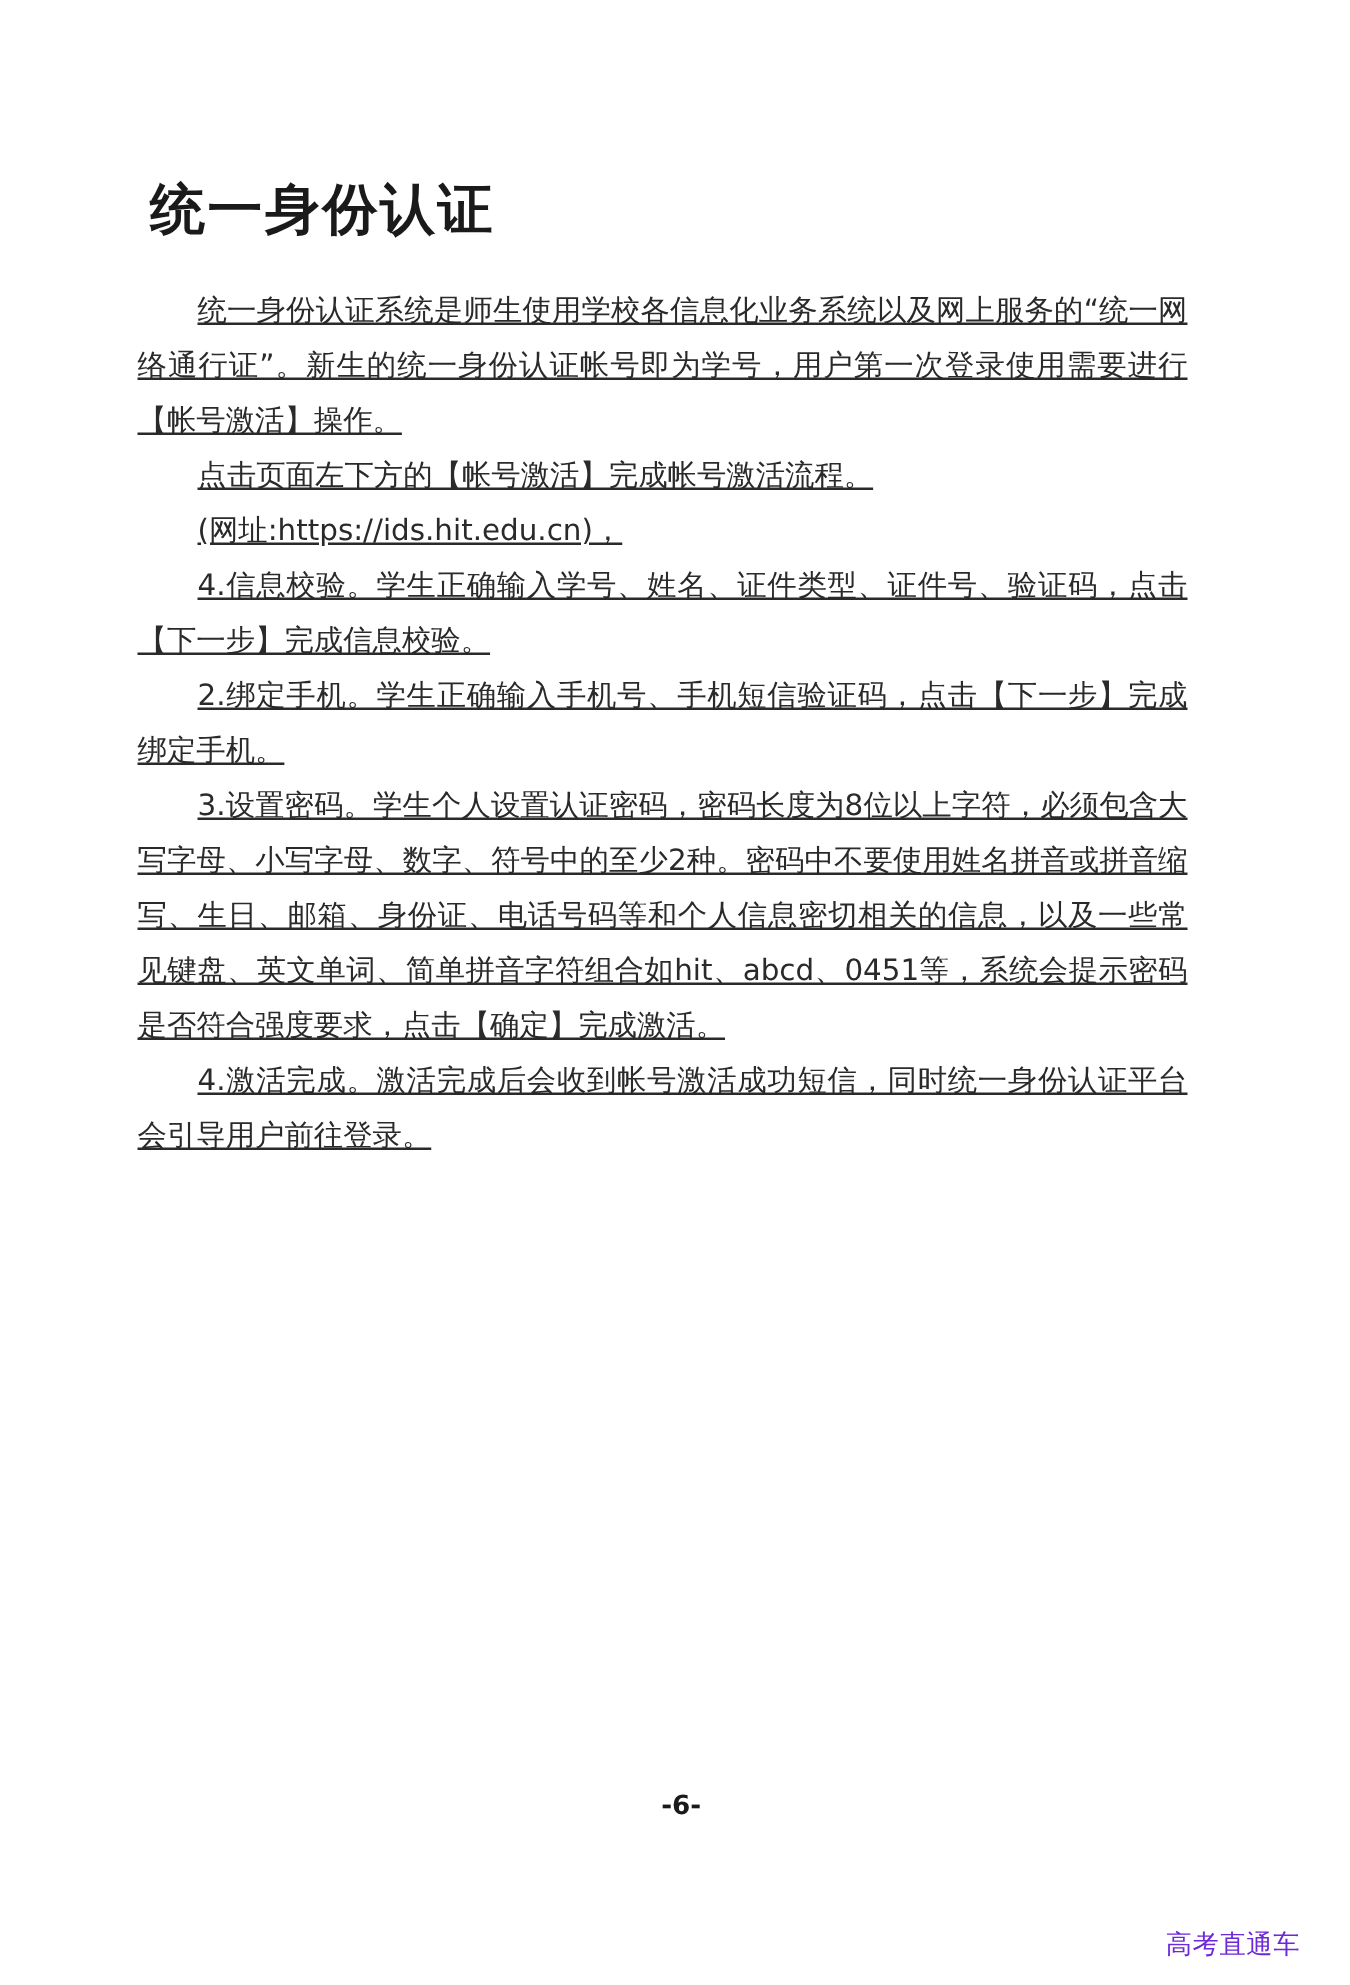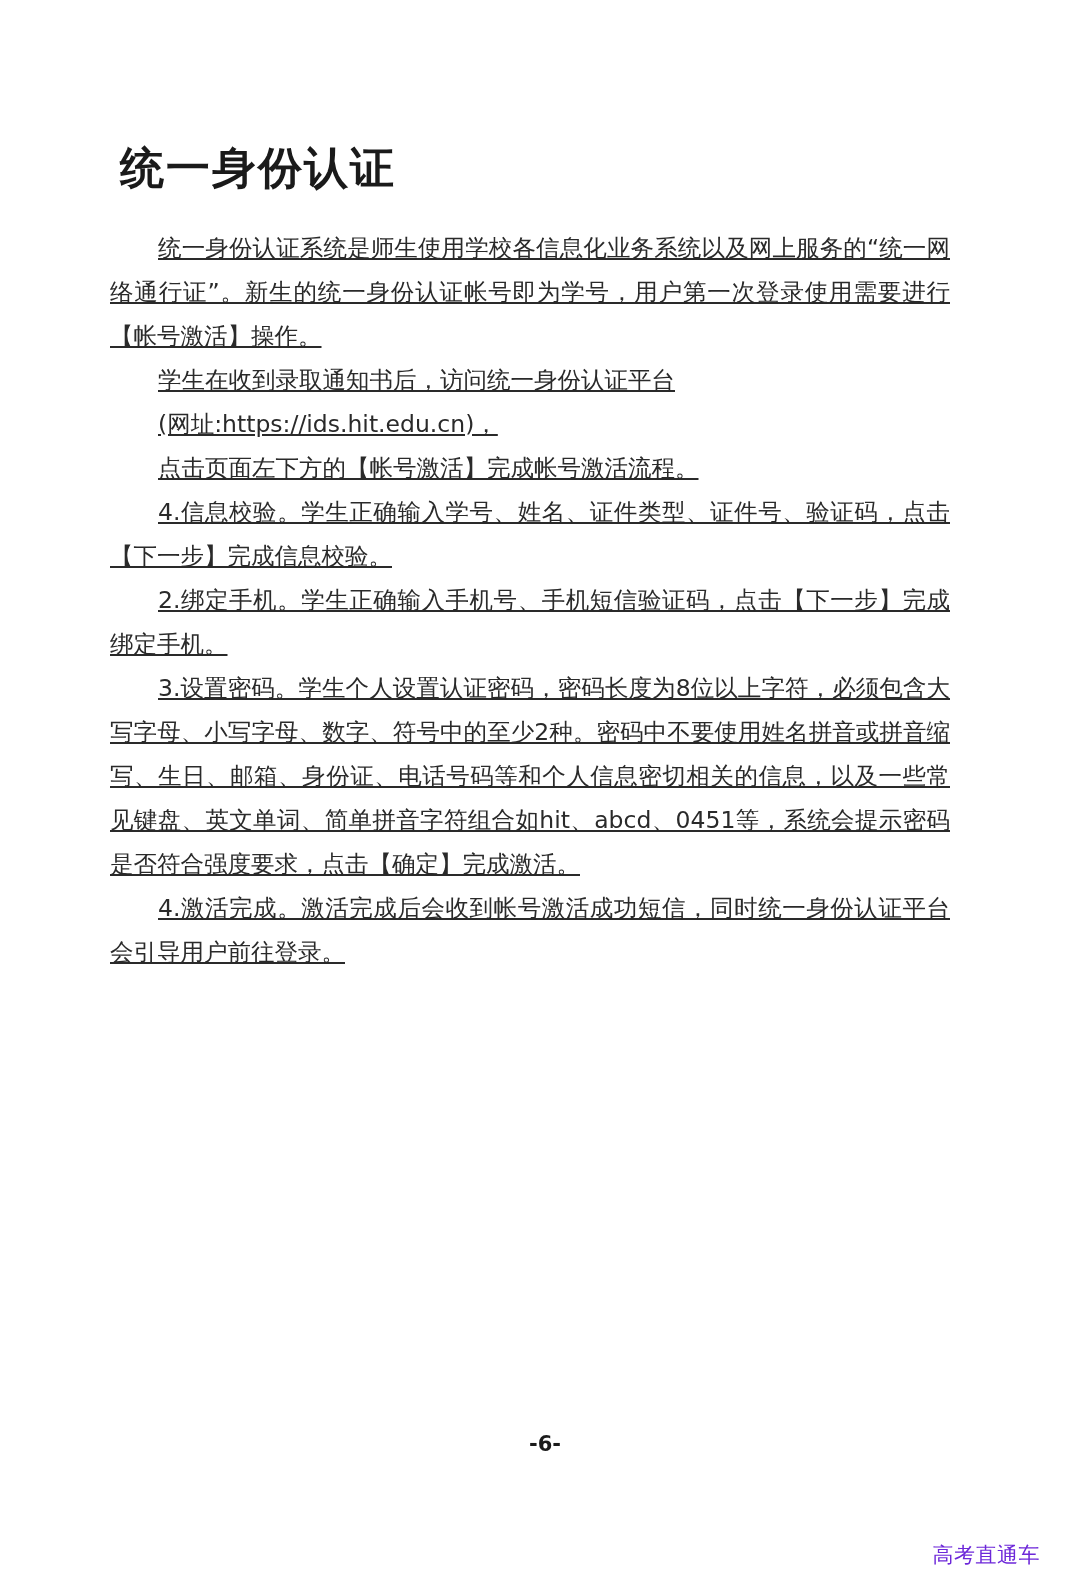--- a/index.html
+++ b/index.html
@@ -73,23 +73,22 @@
   }
 </style>
 </head>
 <body>
 
 <div class="page">
   <h1 class="title">统一身份认证</h1>
 
   <div class="body">
     <p class="para indent">统一身份认证系统是师生使用学校各信息化业务系统以及网上服务的“统一网络通行证”。新生的统一身份认证帐号即为学号，用户第一次登录使用需要进行【帐号激活】操作。</p>
-    <p class="para indent">学生在收到录取通知书后，访问统一身份认证平台</p>
+    <p class="para indent">点击页面左下方的【帐号激活】完成帐号激活流程。</p>
     <p class="para indent">(网址:https://ids.hit.edu.cn)，</p>
-    <p class="para indent">点击页面左下方的【帐号激活】完成帐号激活流程。</p>
     <p class="para indent">4.信息校验。学生正确输入学号、姓名、证件类型、证件号、验证码，点击【下一步】完成信息校验。</p>
     <p class="para indent">2.绑定手机。学生正确输入手机号、手机短信验证码，点击【下一步】完成绑定手机。</p>
     <p class="para indent">3.设置密码。学生个人设置认证密码，密码长度为8位以上字符，必须包含大写字母、小写字母、数字、符号中的至少2种。密码中不要使用姓名拼音或拼音缩写、生日、邮箱、身份证、电话号码等和个人信息密切相关的信息，以及一些常见键盘、英文单词、简单拼音字符组合如hit、abcd、0451等，系统会提示密码是否符合强度要求，点击【确定】完成激活。</p>
     <p class="para indent">4.激活完成。激活完成后会收到帐号激活成功短信，同时统一身份认证平台会引导用户前往登录。</p>
   </div>
 
   <div class="page-number">-6-</div>
 
   <div class="watermark">高考直通车</div>
 </div>

